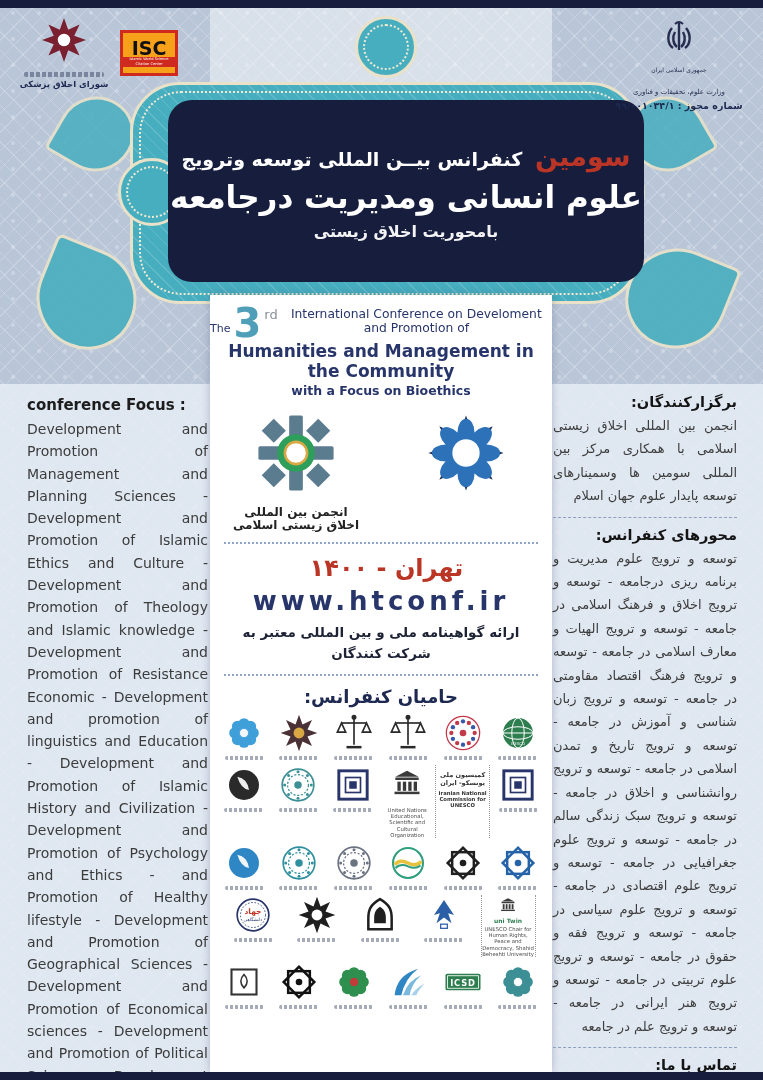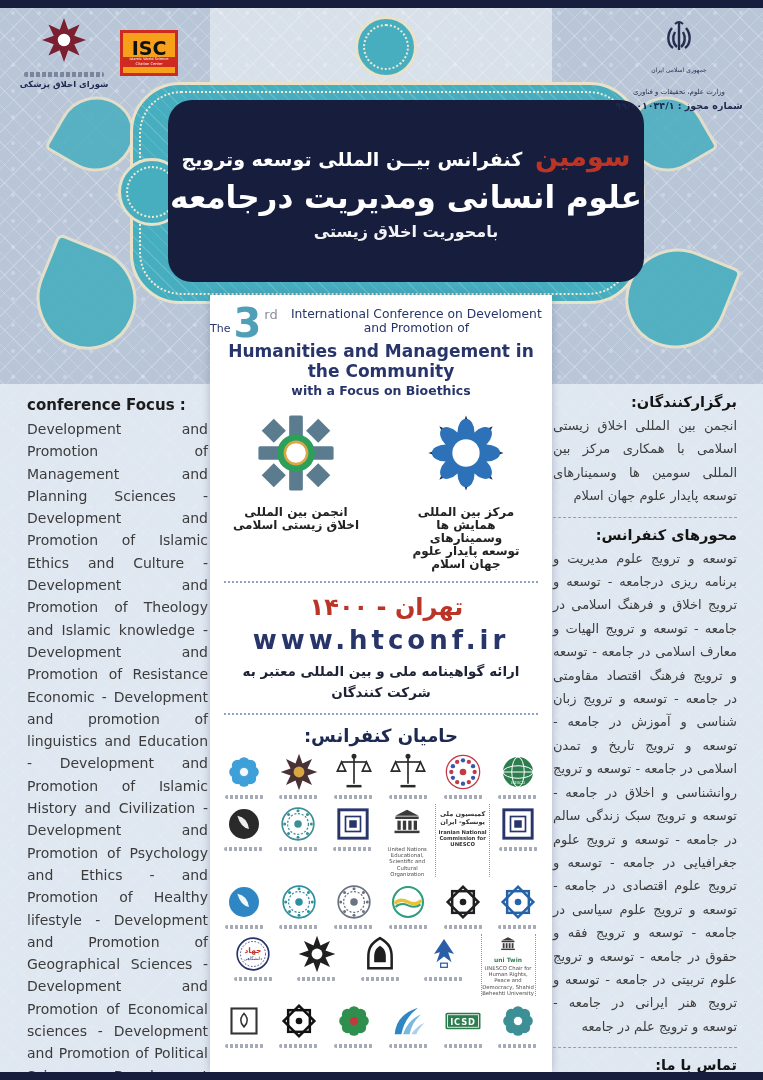--- a/index.html
+++ b/index.html
@@ -204,24 +204,20 @@
             <ellipse cx="24" cy="36" rx="5" ry="8"></ellipse>
             <ellipse cx="12" cy="24" rx="8" ry="5"></ellipse>
             <ellipse cx="36" cy="24" rx="8" ry="5"></ellipse>
             <ellipse cx="15.5" cy="15.5" rx="5" ry="8" transform="rotate(-45 15.5 15.5)"></ellipse>
             <ellipse cx="32.5" cy="15.5" rx="5" ry="8" transform="rotate(45 32.5 15.5)"></ellipse>
             <ellipse cx="15.5" cy="32.5" rx="5" ry="8" transform="rotate(45 15.5 32.5)"></ellipse>
             <ellipse cx="32.5" cy="32.5" rx="5" ry="8" transform="rotate(-45 32.5 32.5)"></ellipse>
           </g>
           <circle cx="24" cy="24" r="8" fill="#fff"></circle>
         </svg>
-        <div class="cap">
-          <div>مرکز بین المللی همایش ها وسمینارهای</div>
-          <div>توسعه پایدار علوم جهان اسلام</div>
-        </div>
       </div>
     </div>
 
     <div class="dotsep"></div>
     <div class="city">تهران - ۱۴۰۰</div>
     <div class="site">www.htconf.ir</div>
     <div class="cert">
       <div>ارائه گواهینامه ملی و بین المللی معتبر به</div>
       <div>شرکت کنندگان</div>
     </div>

